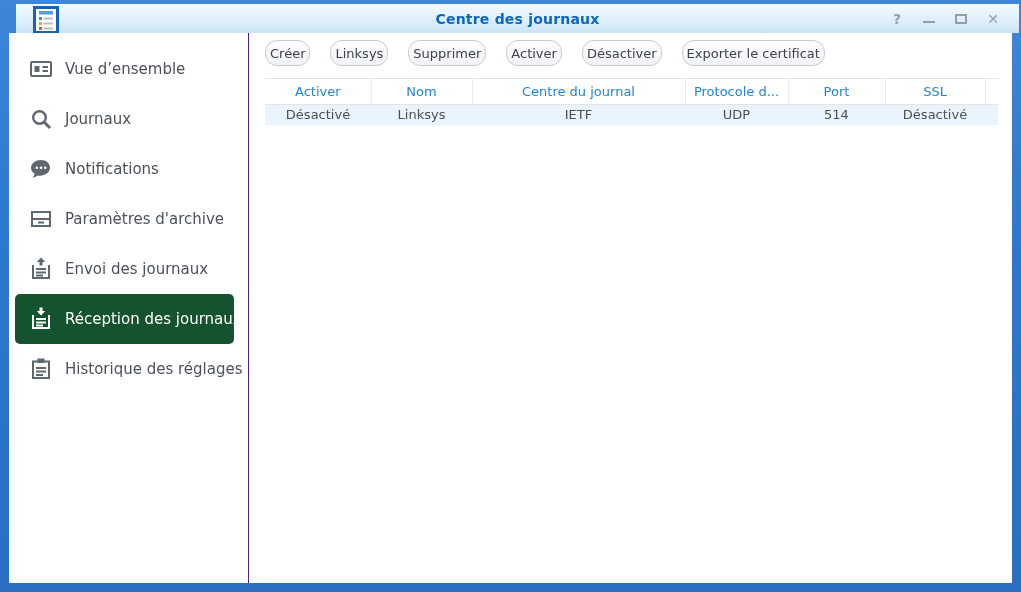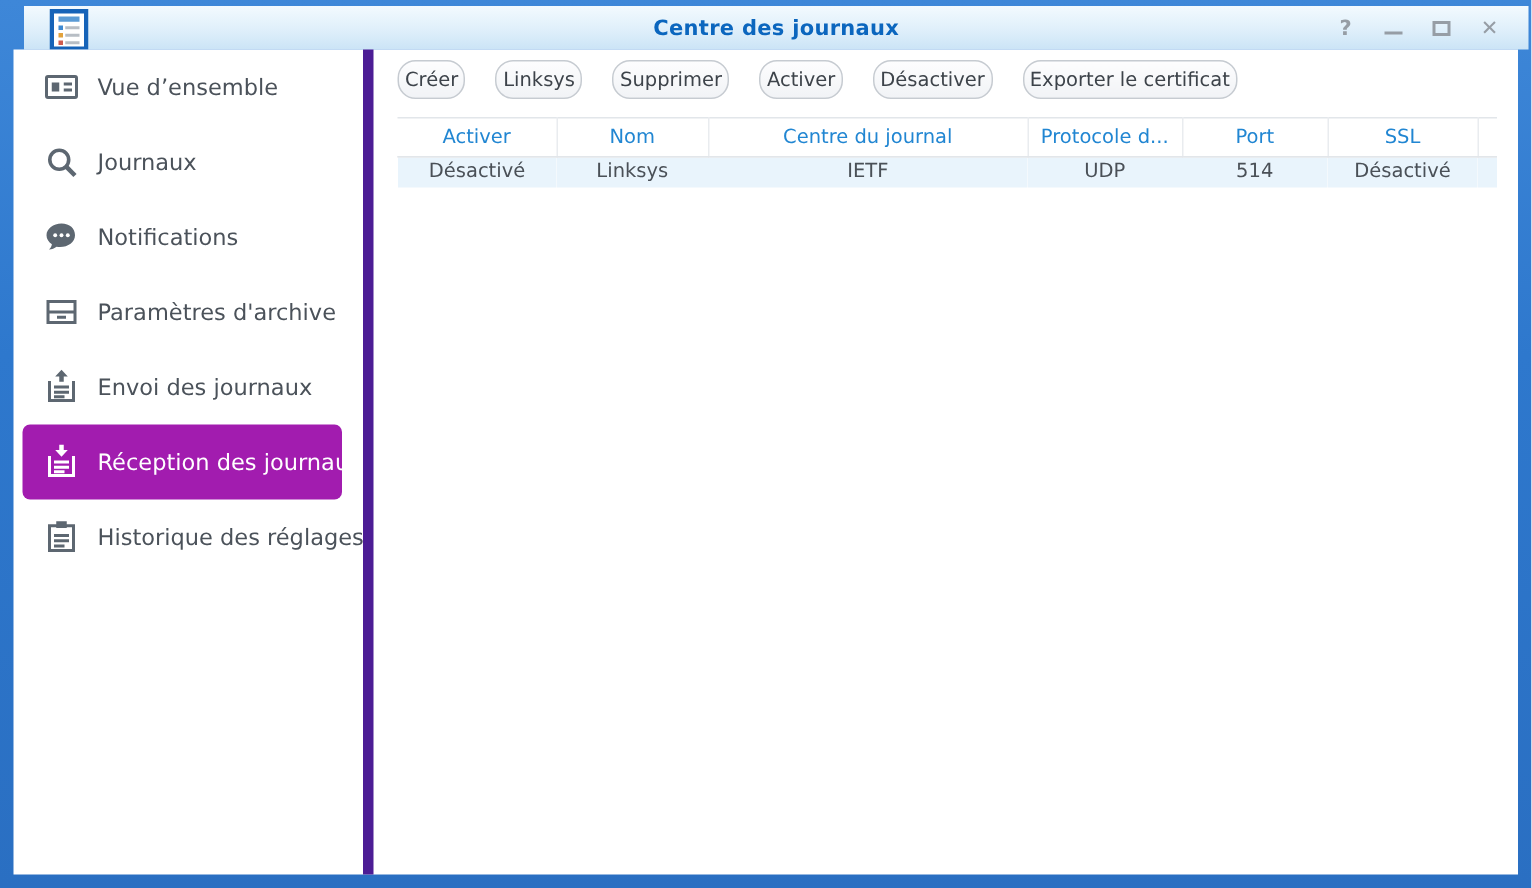--- a/index.html
+++ b/index.html
@@ -33,28 +33,28 @@
   .min-bar { display: inline-block; width: 12px; height: 0; border-bottom: 2px solid #969da5; margin-top: 6px; }
   .max-box { display: inline-block; width: 12px; height: 10px; border: 2px solid #969da5; }
 
   
   .bodyarea {
     position: absolute; left: 9px; top: 33px; right: 9px; bottom: 9px;
     background: #ffffff; display: flex;
   }
 
   
-  .sidebar { flex: 0 0 240px; width: 240px; border-right: 7px solid #4c1d95; padding-top: 0; }
+  .sidebar { flex: 0 0 240px; width: 240px; border-right: 1px solid #4c1d95; padding-top: 11px; }
   .side-item {
     height: 50px; display: flex; align-items: center;
     margin: 0 14px 0 6px; padding-left: 14px; border-radius: 5px;
     color: #4b525a; font-size: 15px; cursor: pointer; white-space: nowrap;
   }
   .side-item .icon { width: 24px; height: 24px; margin-right: 12px; flex: 0 0 24px; }
-  .side-item.selected { background: #a21caf; color: #ffffff; }
+  .side-item.selected { background: #14532d; color: #ffffff; }
   .icon svg { display: block; width: 24px; height: 24px; }
 
   
   .main { flex: 1; padding: 7px 14px 0 16px; }
   .toolbar { display: flex; margin-bottom: 12px; }
   .btn {
     height: 26px; padding: 0 4px; margin-right: 20px; font-size: 13px;
     color: #3d434a; font-family: inherit;
     background: linear-gradient(180deg, #fdfdfe, #f1f3f6);
     border: 1px solid #c6cbd1; border-radius: 12px;

